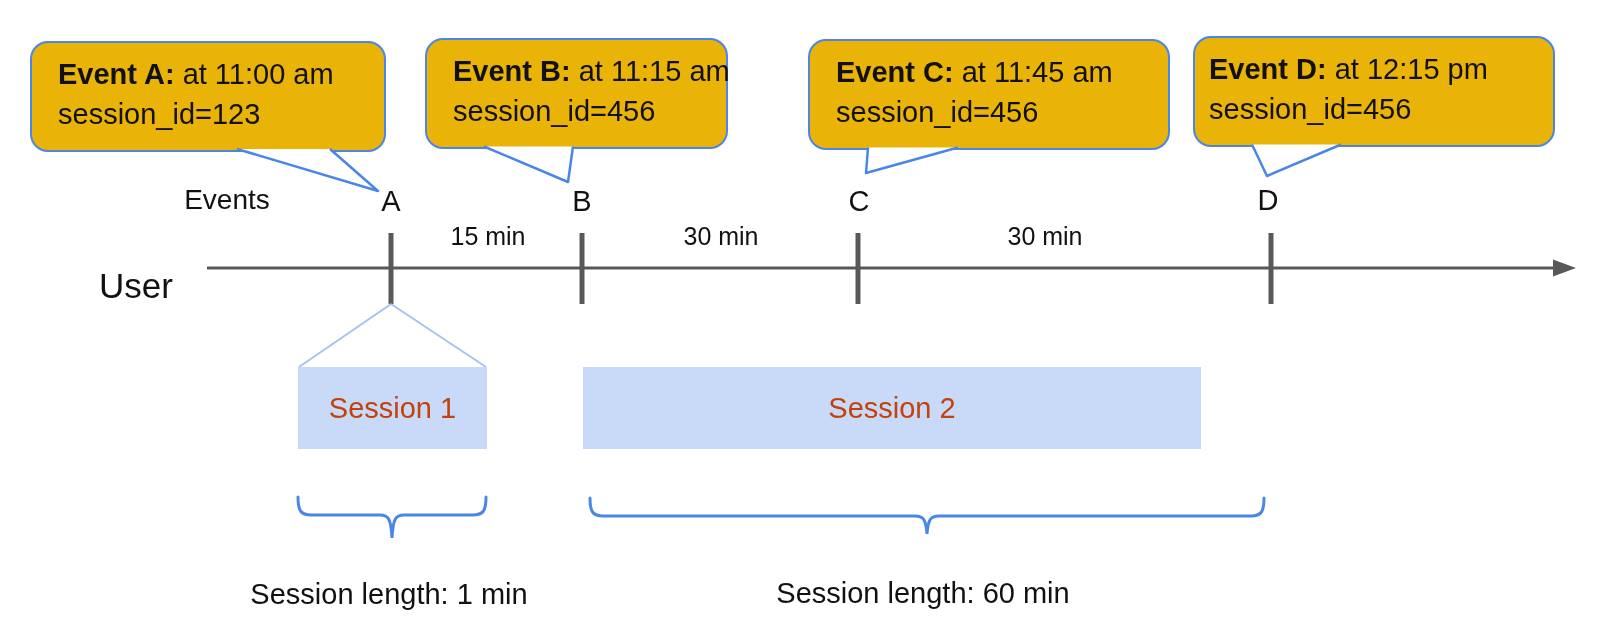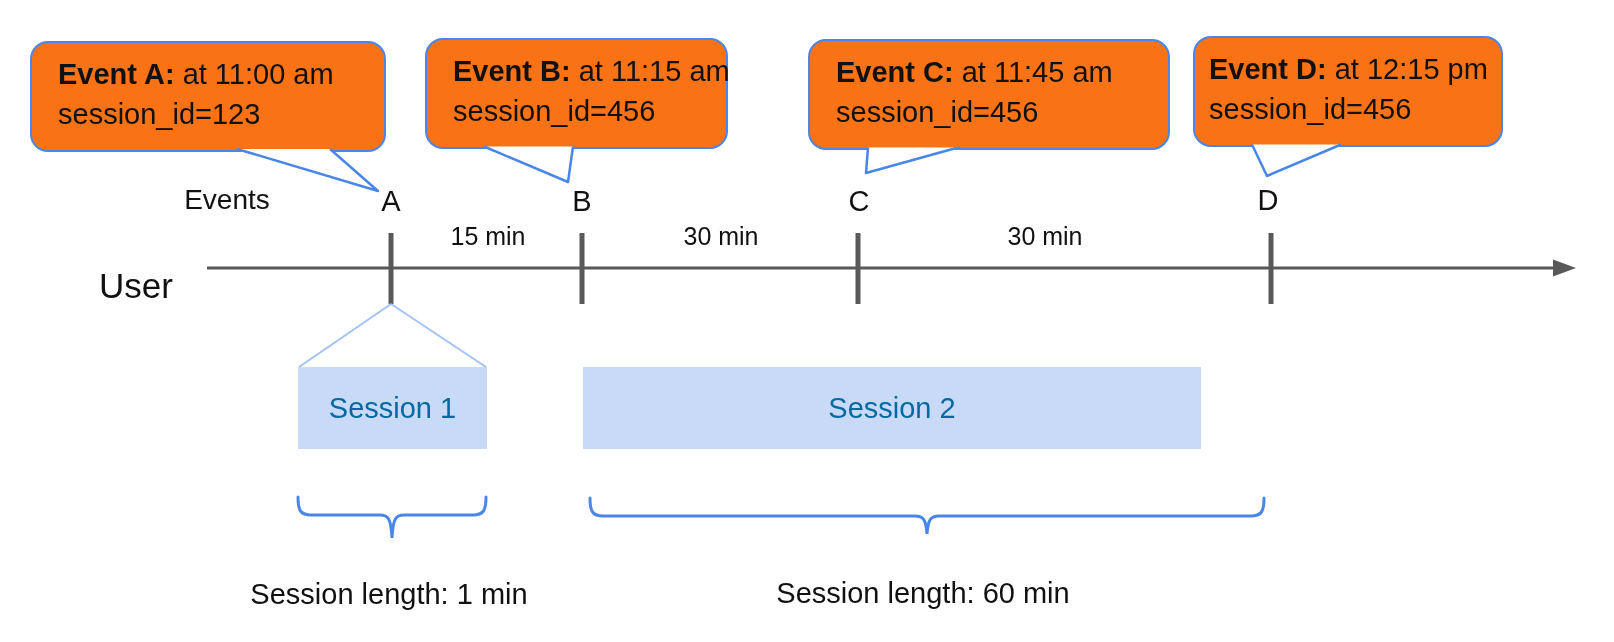--- a/index.html
+++ b/index.html
@@ -3,31 +3,31 @@
 <meta charset="utf-8">
 <style>
   html,body{margin:0;padding:0;background:#fff;}
   #canvas{
     position:relative;width:1614px;height:642px;background:#ffffff;
     font-family:"Liberation Sans",sans-serif;color:#111;overflow:hidden;
   }
   
   .bubble{
     position:absolute;height:111px;box-sizing:border-box;
-    background:#f97316;border:2.5px solid #4a86e8;border-radius:18px;
+    background:#eab308;border:2.5px solid #4a86e8;border-radius:18px;
     padding:11px 18px 0 26px;z-index:1;
   }
   .bubble .bline{font-size:29px;line-height:40px;white-space:nowrap;}
   .bubble .bline b{font-weight:bold;}
   
   .session-box{
     position:absolute;top:367px;height:82px;background:#c9daf8;
     display:flex;align-items:center;justify-content:center;z-index:1;
   }
-  .session-box .sname{font-size:29px;color:#0369a1;}
+  .session-box .sname{font-size:29px;color:#c2410c;}
   
   .clabel{
     position:absolute;transform:translate(-50%,-50%);white-space:nowrap;
     z-index:1;color:#111;
   }
   .lbl-events{font-size:28px;}
   .lbl-user{font-size:35px;margin-top:10px;}
   .lbl-marker{font-size:29px;}
   .lbl-interval{font-size:25px;}
   .lbl-length{font-size:29px;}
@@ -47,21 +47,21 @@
   <div class="bubble" style="left:425px;top:38px;width:303px;">
     <div class="bline"><b>Event B:</b> <span>at 11:15 am</span></div>
     <div class="bline">session_id=456</div>
   </div>
 
   <div class="bubble" style="left:808px;top:39px;width:362px;">
     <div class="bline"><b>Event C:</b> <span>at 11:45 am</span></div>
     <div class="bline">session_id=456</div>
   </div>
 
-  <div class="bubble" style="left:1193px;top:36px;width:310px;padding-left:14px;">
+  <div class="bubble" style="left:1193px;top:36px;width:362px;padding-left:14px;">
     <div class="bline"><b>Event D:</b> <span>at 12:15 pm</span></div>
     <div class="bline">session_id=456</div>
   </div>
 
   <div class="clabel lbl-events" style="left:227px;top:200px;">Events</div>
   <div class="clabel lbl-user" style="left:136px;top:276px;">User</div>
 
   <div class="clabel lbl-marker" style="left:391px;top:201px;">A</div>
   <div class="clabel lbl-marker" style="left:582px;top:201px;">B</div>
   <div class="clabel lbl-marker" style="left:859px;top:201px;">C</div>

